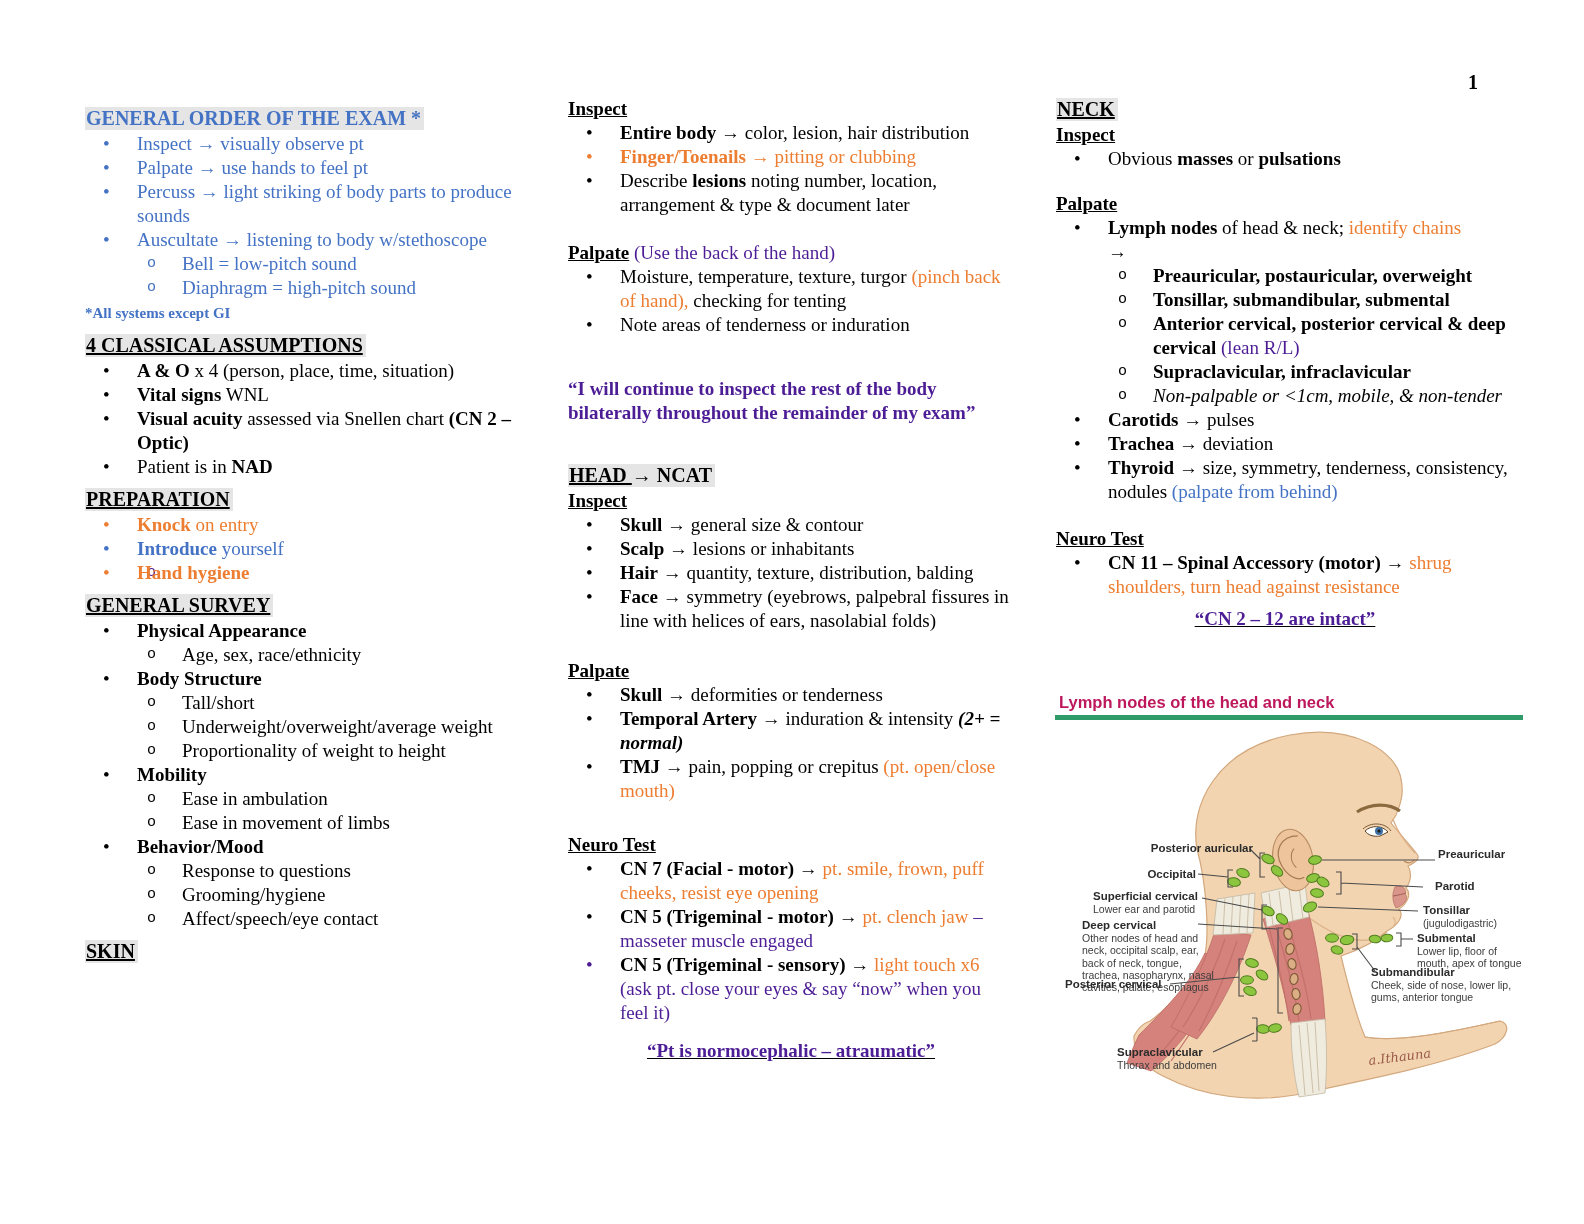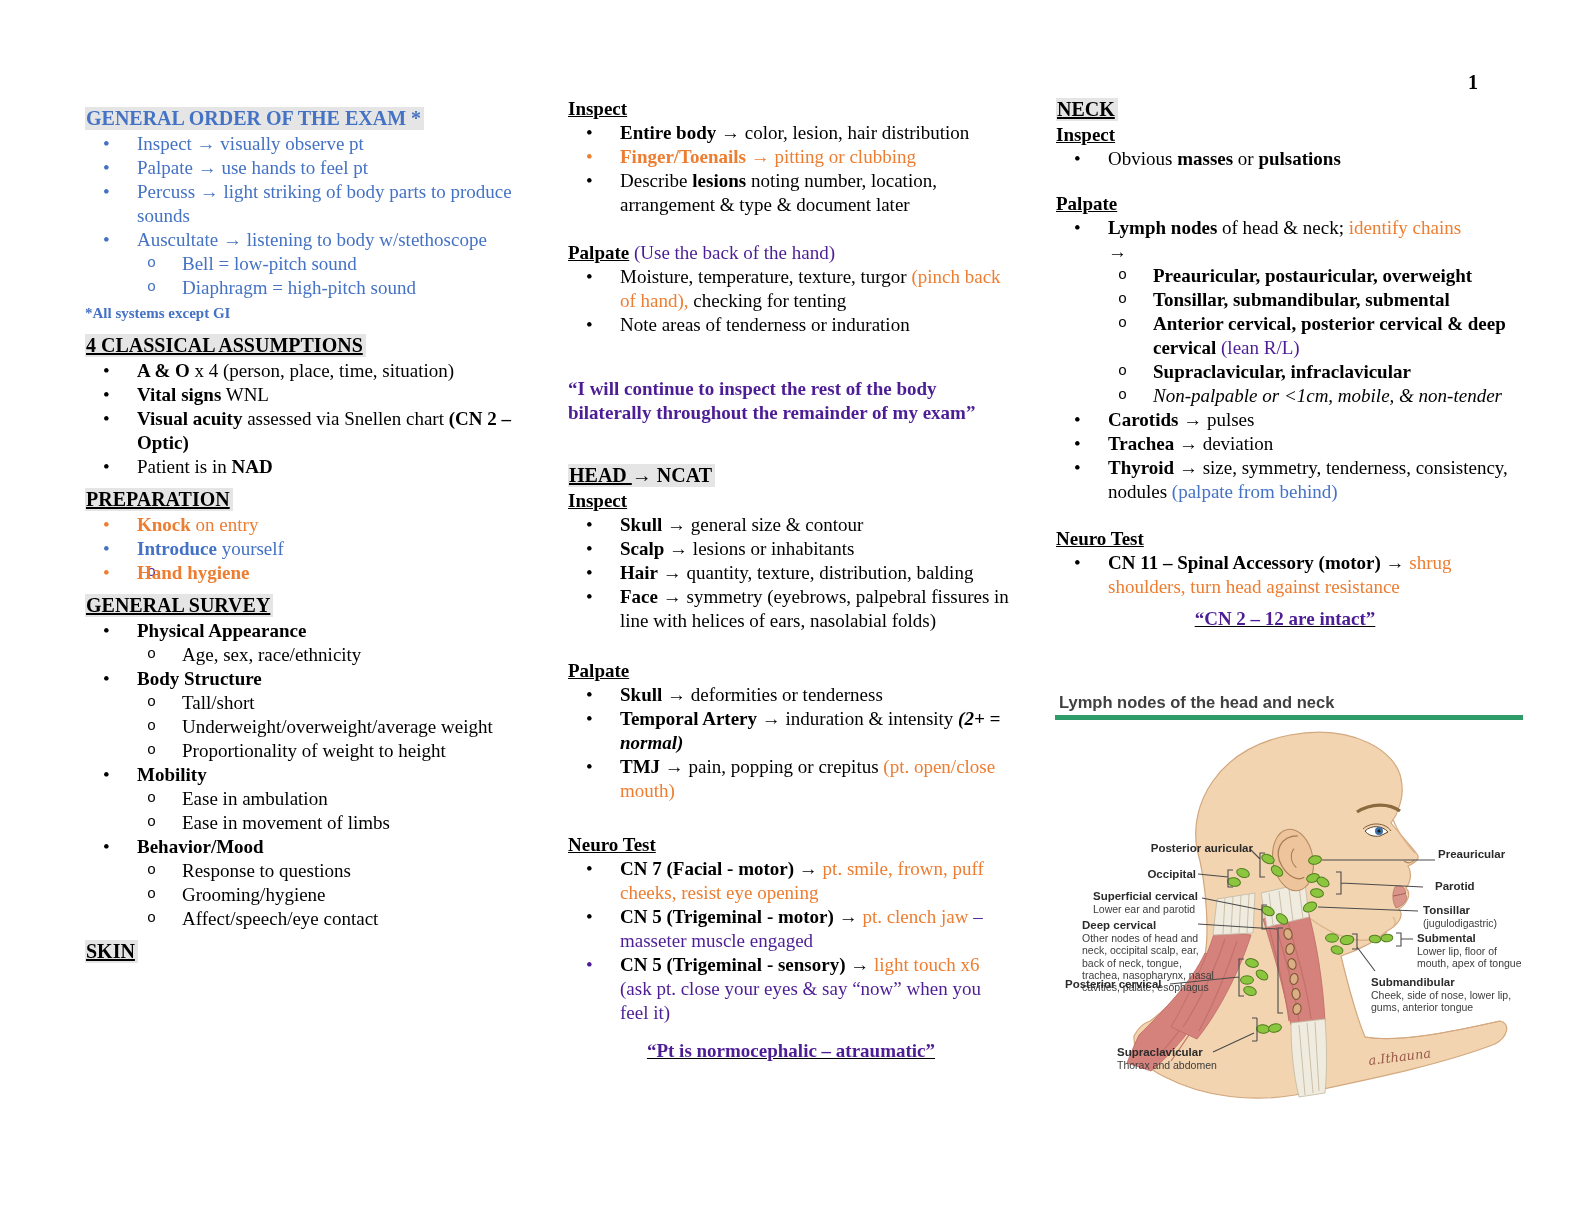--- a/index.html
+++ b/index.html
@@ -29,21 +29,21 @@
   .orange{color:#ed7d31;}
   .green{color:#4c1d95;}
   .em{color:#00b050;}
   .small{font-size:15px;}
   .ctr{text-align:center;text-decoration:underline;}
   .mt10{margin-top:10px;}
   #page-number{position:absolute;left:1468px;top:70px;font-size:20px;font-weight:bold;}
   
   #diagram{position:absolute;left:1055px;top:688px;width:475px;height:436px;}
   #diagram .dtitle{position:absolute;left:4px;top:2px;font-family:"Liberation Sans",sans-serif;
-    font-weight:bold;font-size:16.5px;color:#404040;}
+    font-weight:bold;font-size:16.5px;color:#be185d;}
   #diagram .dbar{position:absolute;left:0;top:27px;width:468px;height:5px;background:#2e9b68;}
   #diagram svg{position:absolute;left:0;top:33px;}
   .dlabels{position:absolute;left:0;top:0;width:100%;height:100%;font-family:"Liberation Sans",sans-serif;}
   .dlabel{position:absolute;}
   .dname{font-weight:bold;font-size:11.5px;color:#2b2b2b;line-height:1.15;}
   .ddesc{font-size:10.5px;color:#3c3c3c;line-height:1.16;}
   .tar{text-align:right;}
 </style>
 </head>
 <body>
@@ -267,18 +267,18 @@
       <div class="dname">Parotid</div>
     </div>
     <div class="dlabel" style="left:368px;top:216px;width:100px;">
       <div class="dname">Tonsillar</div>
       <div class="ddesc">(jugulodigastric)</div>
     </div>
     <div class="dlabel" style="left:362px;top:244px;width:108px;">
       <div class="dname">Submental</div>
       <div class="ddesc">Lower lip, floor of mouth, apex of tongue</div>
     </div>
-    <div class="dlabel" style="left:316px;top:288px;width:145px;">
+    <div class="dlabel" style="left:316px;top:278px;width:145px;">
       <div class="dname">Submandibular</div>
       <div class="ddesc">Cheek, side of nose, lower lip, gums, anterior tongue</div>
     </div>
   </div>
 </div>
 
 </body></html>

